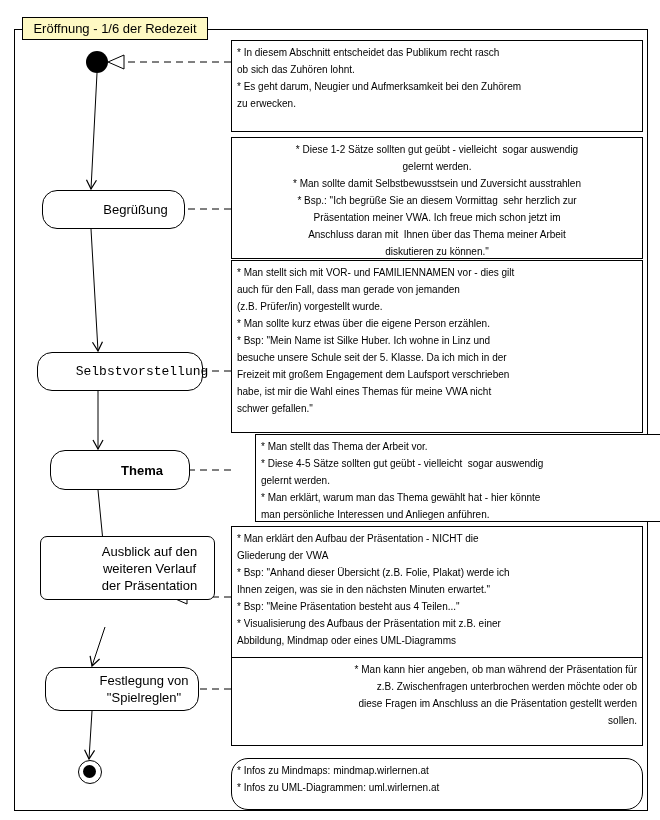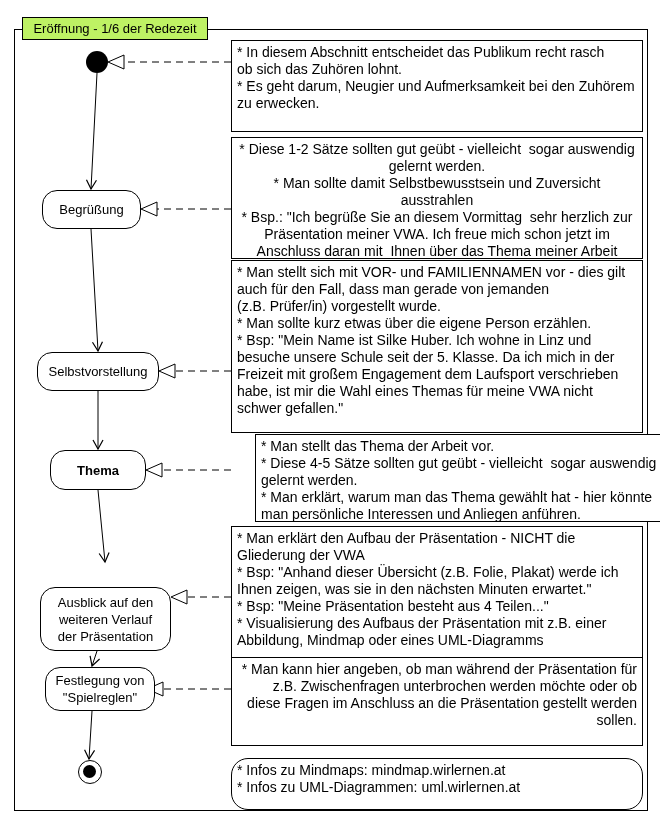--- a/index.html
+++ b/index.html
@@ -14,48 +14,49 @@
   .frame {
     position: absolute;
     left: 14px; top: 29px; width: 632px; height: 780px;
     border: 1px solid #000000;
     background: #ffffff;
   }
   .title-box {
     position: absolute;
     left: 22px; top: 17px; width: 184px; height: 21px;
     border: 1px solid #000000;
-    background: #bef264;
+    background: #fef9c3;
     display: flex; align-items: center; justify-content: center;
     font-size: 13px;
     z-index: 5;
     white-space: nowrap;
   }
   .note {
     position: absolute;
     left: 231px; width: 400px;
     border: 1px solid #000000;
     background: #ffffff;
-    font-size: 14px;
+    font-size: 10px;
     line-height: 17px;
     padding: 3px 5px;
     white-space: pre-wrap;
     z-index: 3;
   }
   .activity {
     position: absolute;
     border: 1px solid #000000;
     border-radius: 15px;
     background: #ffffff;
     display: flex; align-items: center; justify-content: center;
     text-align: center;
     font-size: 13px;
     line-height: 17px;
     white-space: pre-line;
     z-index: 3;
+    padding-left: 44px;
   }
   .initial-node {
     position: absolute;
     left: 86px; top: 51px; width: 22px; height: 22px;
     background: #000000;
     border-radius: 50%;
     z-index: 3;
   }
   .final-node {
     position: absolute;
@@ -135,25 +136,25 @@
     <g>
       <line x1="231" y1="689" x2="163" y2="689" stroke="#000000" stroke-width="1" stroke-dasharray="7 5"></line>
       <polygon points="147,689 163,682 163,696" fill="#ffffff" stroke="#000000" stroke-width="1"></polygon>
     </g>
   </svg>
 
   <div class="initial-node"></div>
 
   <div class="activity" style="left:42px; top:190px; width:97px; height:37px;">Begrüßung</div>
 
-  <div class="activity" style="left:37px; top:352px; width:120px; height:37px;">Selbstvorstellung</div>
+  <div class="activity" style="left:37px; top:352px; width:120px; height:37px;font-family:Liberation Mono, monospace;">Selbstvorstellung</div>
 
   <div class="activity" style="left:50px; top:450px; width:94px; height:38px;font-weight:bold;">Thema</div>
 
-  <div class="activity" style="left:40px; top:587px; width:129px; height:62px;">Ausblick auf den
+  <div class="activity" style="left:40px; top:536px; width:129px; height:62px;border-radius:7px;">Ausblick auf den
 weiteren Verlauf
 der Präsentation</div>
 
   <div class="activity" style="left:37px; top:667px; width:108px; height:42px;margin-left:8px;">Festlegung von
 "Spielreglen"</div>
 
   <div class="final-node">
     <div class="dot"></div>
   </div>
 

